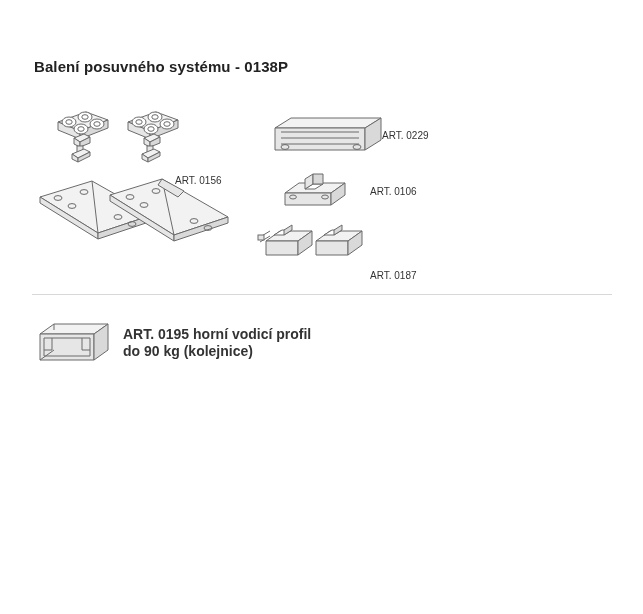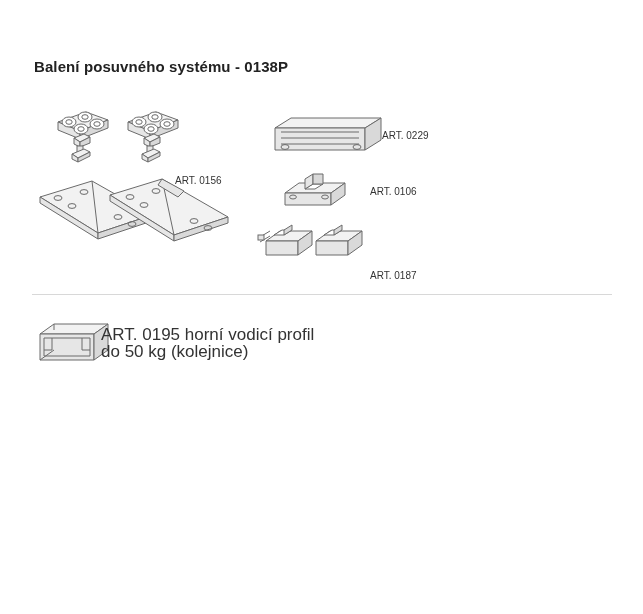--- a/index.html
+++ b/index.html
@@ -82,25 +82,26 @@
   }
   .fig-0195 {
     position: absolute;
     left: 6px;
     top: 8px;
     width: 72px;
     height: 46px;
   }
   .bottom-text {
     position: absolute;
-    left: 69px;
+    left: 91px;
     top: 14px;
-    font-size: 17px;
+    font-size: 14px;
     line-height: 17px;
     color: #333;
+    font-weight: bold;
   }
   .bottom-text div { white-space: nowrap; }
 
   svg { display: block; overflow: visible; }
   .ln { fill: none; stroke: #6b6b6b; stroke-width: 1; }
   .fl { fill: #f2f2f2; stroke: #6b6b6b; stroke-width: 1; }
   .fl-d { fill: #d9d9d9; stroke: #6b6b6b; stroke-width: 1; }
   .fl-m { fill: #e6e6e6; stroke: #6b6b6b; stroke-width: 1; }
   .fl-w { fill: #ffffff; stroke: #6b6b6b; stroke-width: 1; }
 </style>
@@ -261,17 +262,17 @@
           <path class="ln" d="M44 18 L44 30"></path>
           <path class="ln" d="M6 30 L14 30"></path>
           <path class="ln" d="M44 30 L52 30"></path>
           <path class="ln" d="M16 4 L16 10"></path>
           <path class="ln" d="M2 40 L16 30"></path>
         </g>
       </svg>
     </div>
     <div class="bottom-text">
       <div>ART. 0195 horní vodicí profil</div>
-      <div>do 50 kg (kolejnice)</div>
+      <div>do 90 kg (kolejnice)</div>
     </div>
   </div>
 
 </div>
 
 </body></html>

